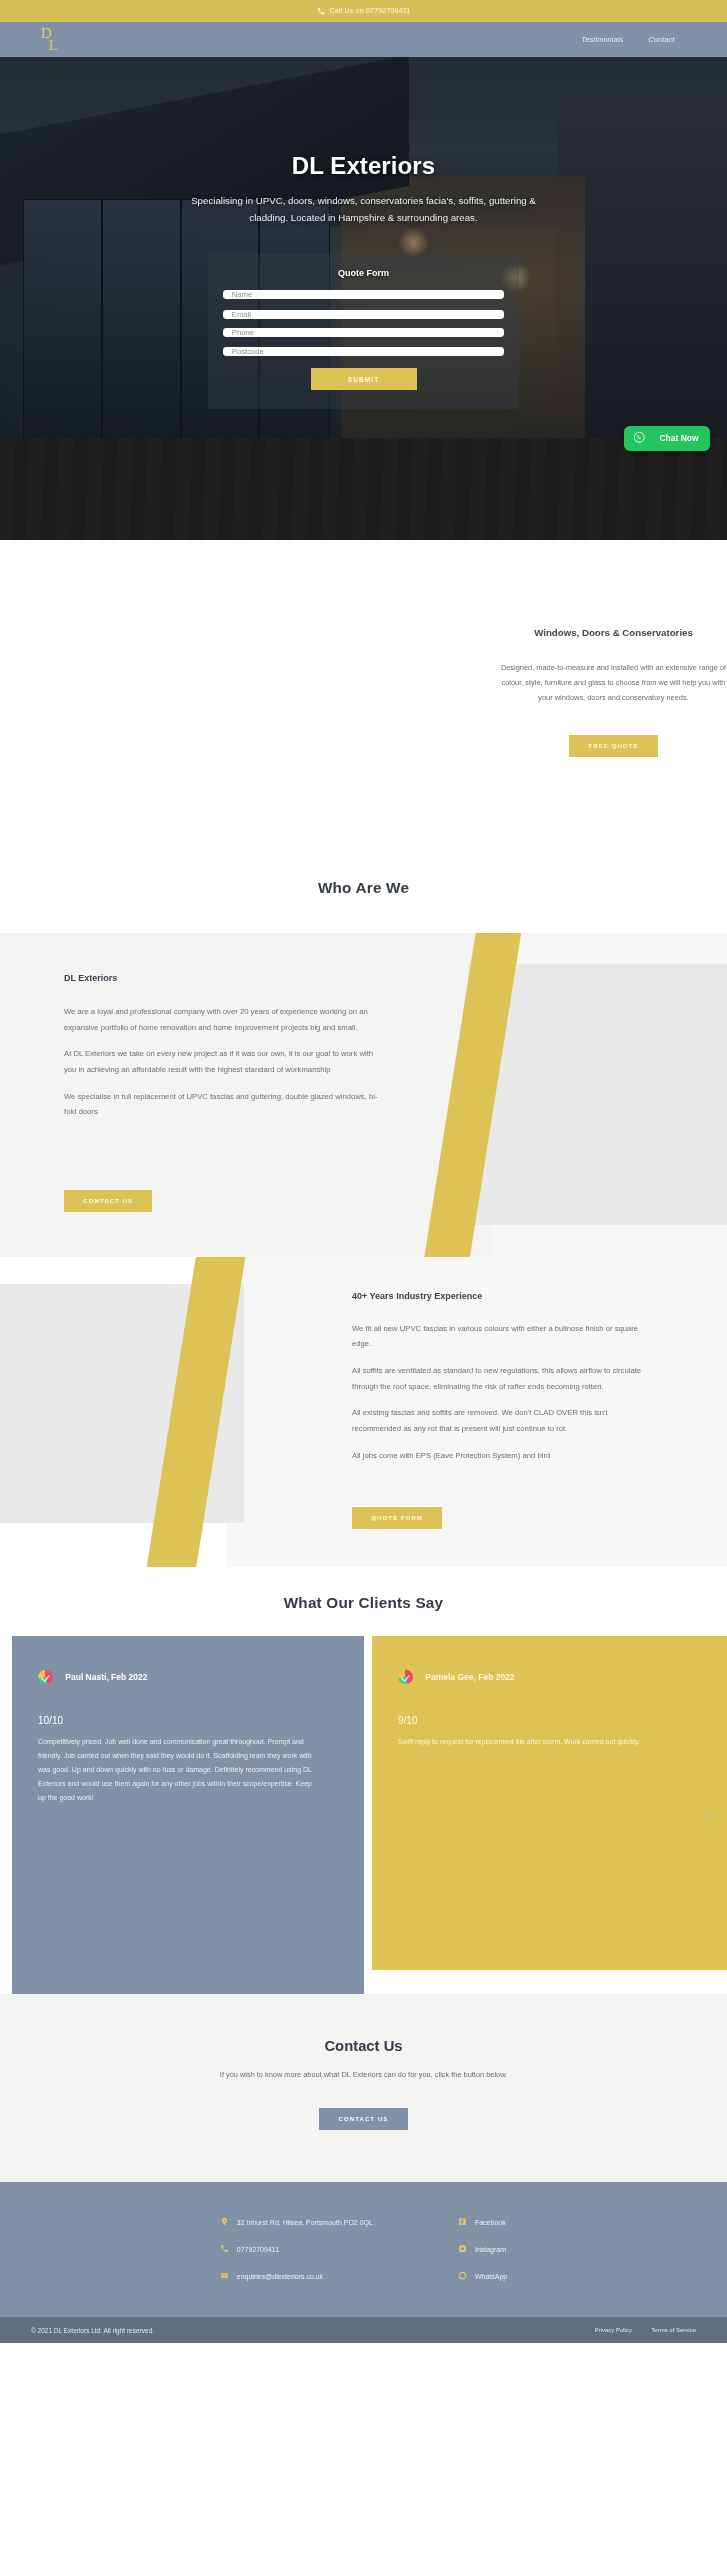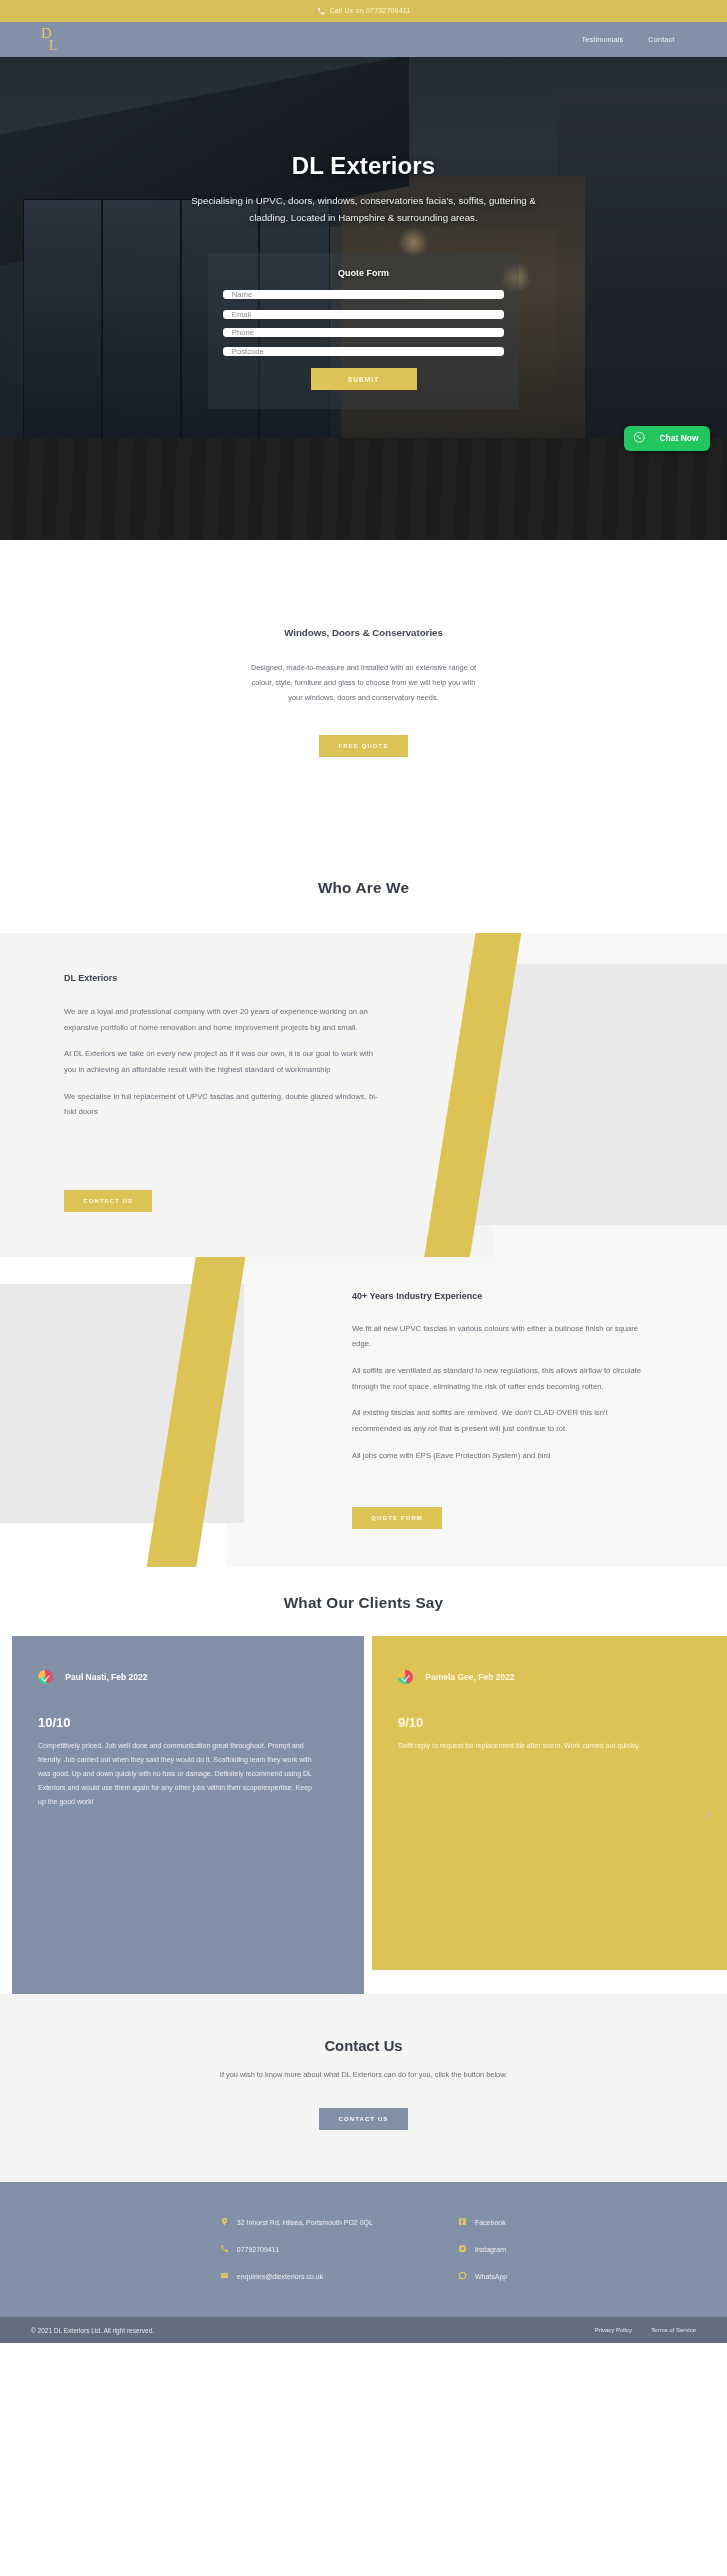--- a/index.html
+++ b/index.html
@@ -23,21 +23,21 @@
   
   .nav{
     height:35px;background:#8290a8;display:flex;align-items:center;
     padding:0 32px;position:relative;z-index:6;
   }
   .logo{font-family:"Liberation Serif","DejaVu Serif",serif;color:#e3c95e;
     line-height:.82;font-size:14.8px;letter-spacing:-0.6px;padding-left:9px;}
   .logo i{display:block;font-style:normal;}
   .logo .l2{padding-left:8px;font-size:13.6px;}
   .nav-links{margin-left:auto;display:flex;gap:25px;padding-right:20.5px;}
-  .nav-links a{color:#f2f4f8;font-size:7.4px;text-decoration:none;letter-spacing:0.1px;}
+  .nav-links a{color:#f2f4f8;font-size:7.4px;text-decoration:none;letter-spacing:0.1px;font-style:italic;}
 
   
   .hero{
     position:relative;height:483px;overflow:hidden;
     background:
       radial-gradient(ellipse at 72% 44%, rgba(240,200,140,.30) 0%, rgba(0,0,0,0) 46%),
       radial-gradient(ellipse at 22% 58%, rgba(120,150,190,.22) 0%, rgba(0,0,0,0) 50%),
       linear-gradient(180deg,#20262f 0%,#2a3039 26%,#1d2229 55%,#12161b 100%);
   }
   
@@ -95,21 +95,21 @@
   
   .chat{
     position:absolute;right:17px;top:369px;z-index:9;height:25px;
     background:#22c55e;border-radius:5.7px;display:flex;align-items:center;
     gap:14px;padding:0 11.4px 0 9px;box-shadow:0 1.7px 6.8px rgba(0,0,0,.3);
   }
   .chat .wa{width:12.5px;height:12.5px;}
   .chat span{color:#fff;font-size:8.5px;font-weight:bold;}
 
   
-  .services{background:#fff;padding:85px 0 97px;display:flex;justify-content:center;gap:68px;}
+  .services{background:#fff;padding:85px 0 97px;display:flex;justify-content:flex-end;gap:68px;}
   .svc{width:227px;text-align:center;}
   .svc h2{font-size:9.7px;color:#3f4650;line-height:1.75;margin-bottom:18px;}
   .svc p{font-size:7.4px;color:#666c75;line-height:2.05;margin-bottom:29.5px;}
   .btn{
     display:inline-block;border:none;cursor:pointer;font-weight:bold;
     font-size:6px;letter-spacing:1.1px;padding:8px 19.3px;
     font-family:"Liberation Sans",sans-serif;
   }
   .btn-gold{background:#ddc255;color:#fffbe9;}
   .btn-slate{background:#8290a8;color:#fff;}
@@ -166,21 +166,21 @@
   .t1{left:12px;width:352px;height:358px;background:#8290a8;}
   .t2{left:372px;width:357px;height:334px;background:#ddc255;}
   .t-head{display:flex;align-items:center;gap:12.5px;margin-bottom:31px;}
   .t-badge{width:14.8px;height:14.8px;border-radius:50%;
     background:conic-gradient(#e84a5f 0 45%,#3ccf91 45% 72%,#f2c14e 72% 100%);
     position:relative;flex:none;}
   .t-badge::after{content:"";position:absolute;left:5.1px;top:3.4px;width:4px;height:6.8px;
     border:1.1px solid #fff;border-top:0;border-left:0;transform:rotate(40deg);}
   .t-name{font-size:8.5px;font-weight:bold;color:#fff;}
   .t2 .t-name{color:#fdf7e2;}
-  .t-score{font-size:13px;font-weight:bold;color:#fff;margin-bottom:9px;}
+  .t-score{font-size:10px;font-weight:normal;color:#fff;margin-bottom:9px;}
   .t2 .t-score{color:#fdf7e2;}
   .t-body{font-size:7px;line-height:2.0;color:#eceff4;max-width:283px;}
   .t2 .t-body{color:#fdf7e2;}
   .arrow{position:absolute;top:168px;color:#b9b9b9;font-size:17px;
     font-family:"DejaVu Sans",sans-serif;cursor:pointer;}
   .arrow.left{left:12.5px;}
   .arrow.right{right:14.8px;}
 
   
   .contact{background:#f4f4f3;text-align:center;padding:44px 0 52px;}

